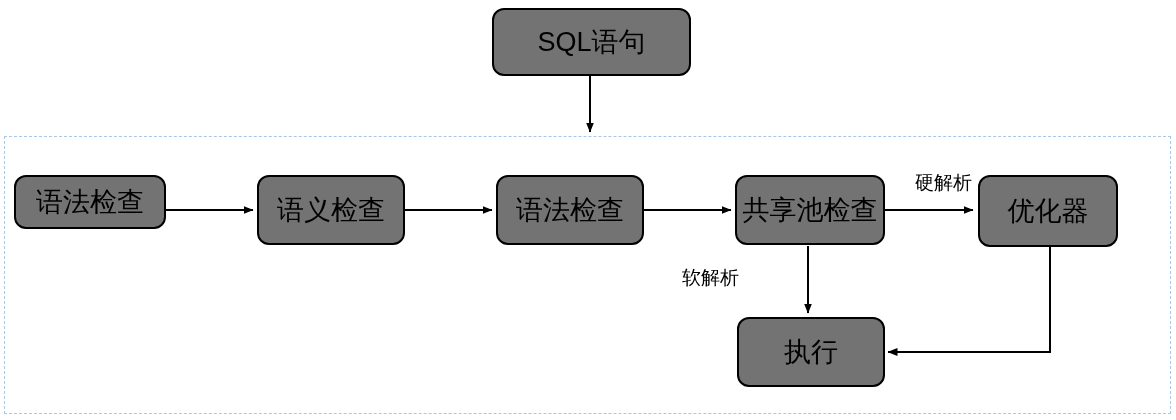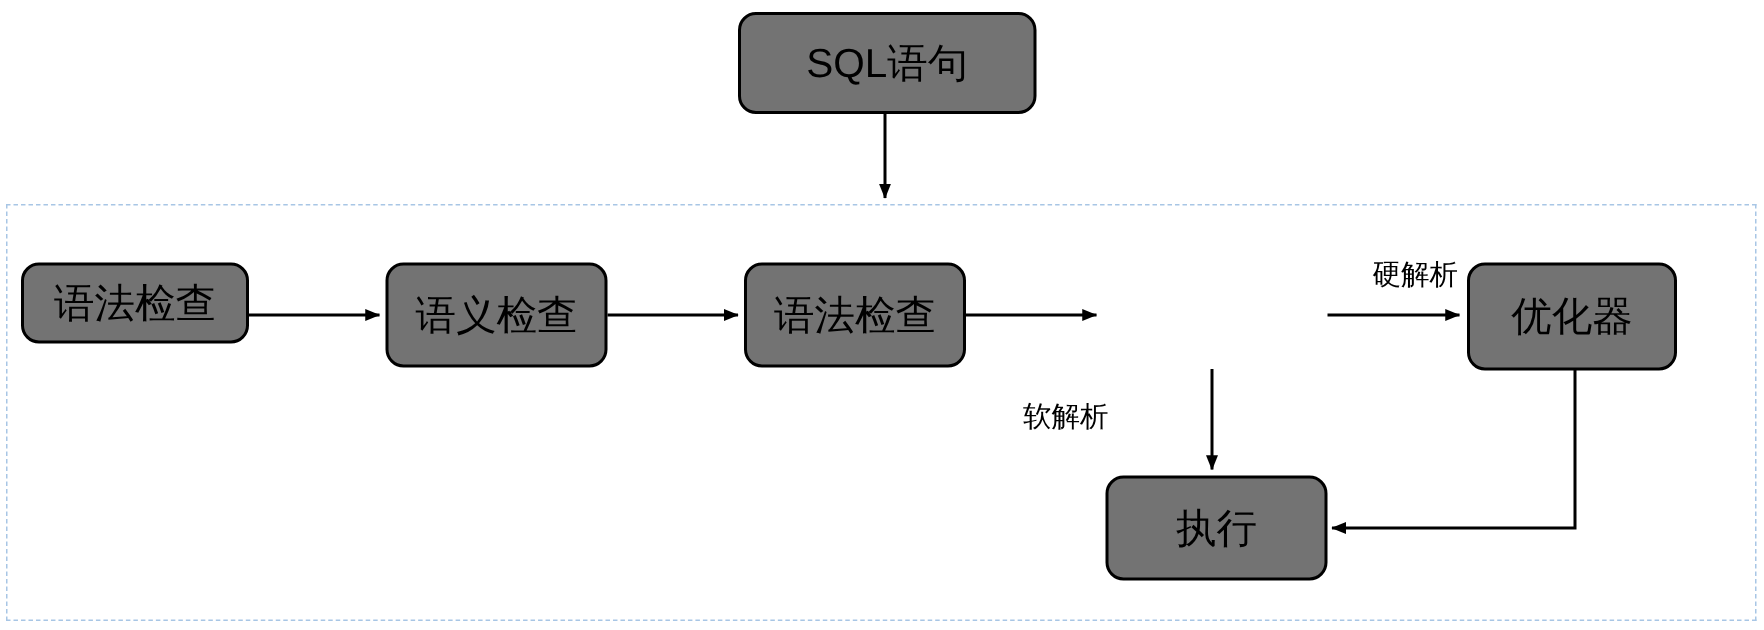--- a/index.html
+++ b/index.html
@@ -108,20 +108,23 @@
   </div>
 
   <div class="node" style="left:257px; top:175px; width:148px; height:70px;">
     <span class="node-label">语义检查</span>
   </div>
 
   <div class="node" style="left:496px; top:175px; width:148px; height:70px;">
     <span class="node-label">语法检查</span>
   </div>
 
+  <div class="node" style="left:735px; top:175px; width:150px; height:70px;">
+    <span class="node-label">共享池检查</span>
+  </div>
 
   <div class="node" style="left:978px; top:175px; width:140px; height:72px;">
     <span class="node-label">优化器</span>
   </div>
 
   <div class="node" style="left:737px; top:317px; width:148px; height:70px;">
     <span class="node-label">执行</span>
   </div>
 
   <div class="edge-label" style="left:888px; top:170px;margin-left:27px;">硬解析</div>

